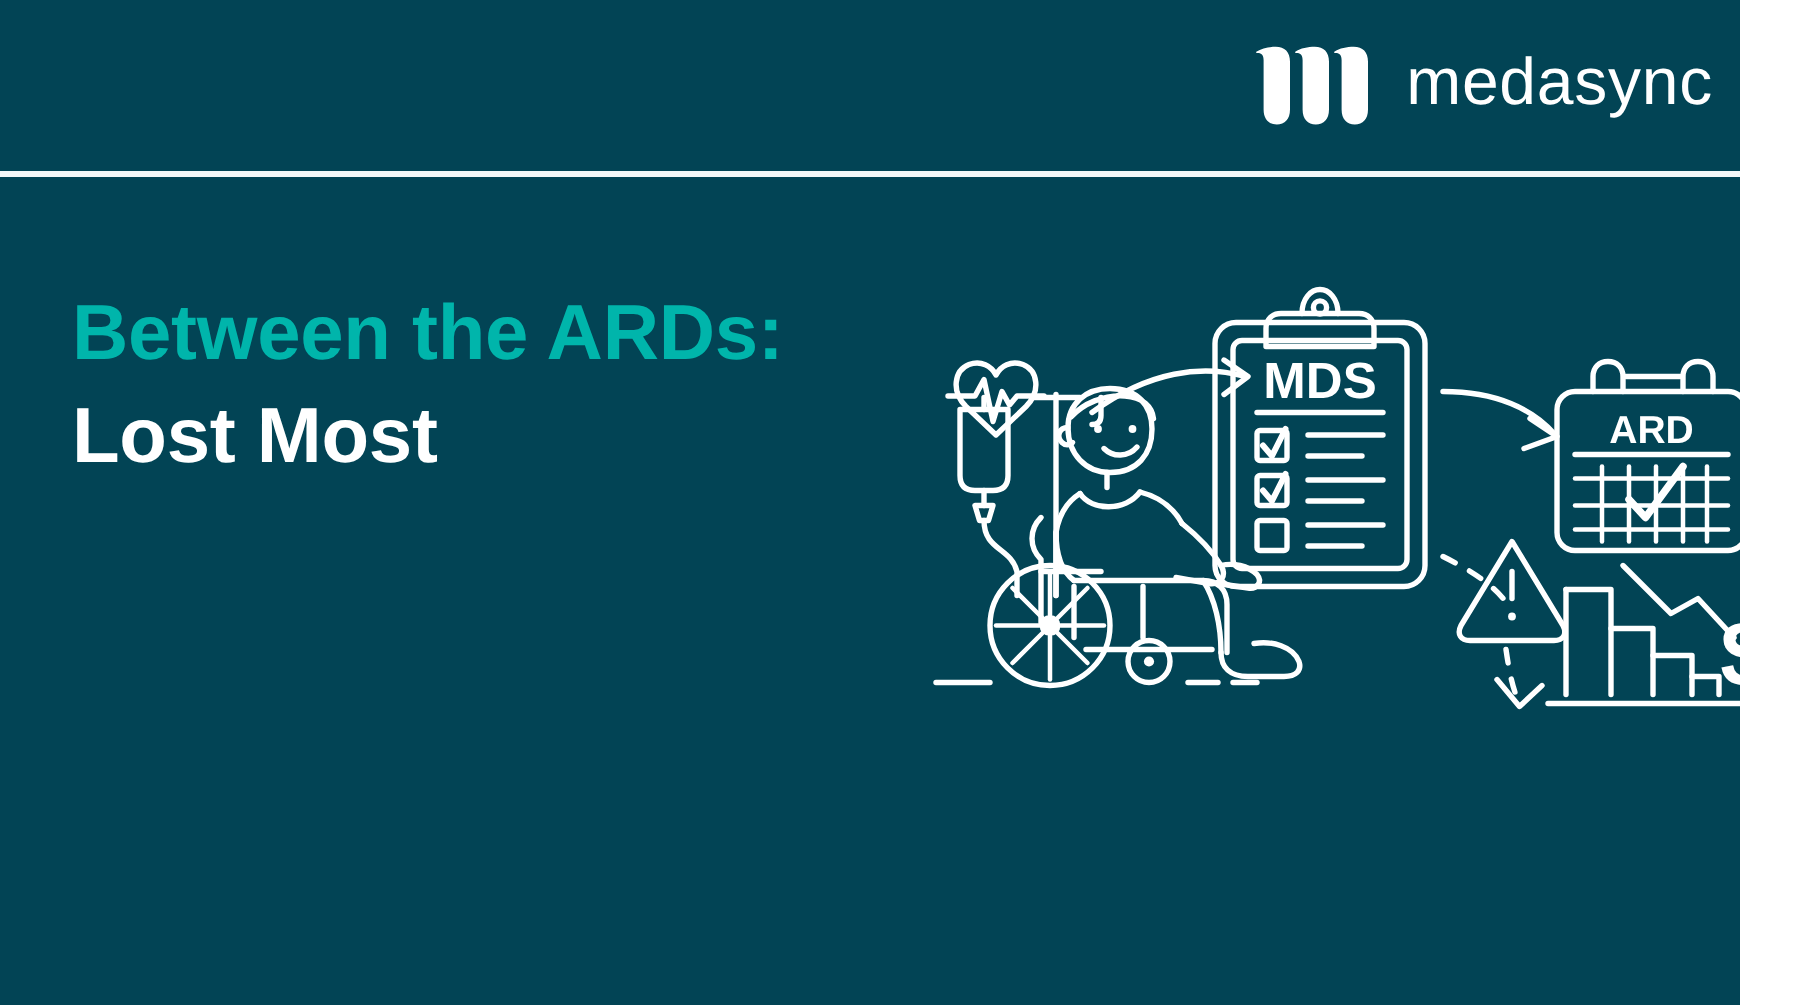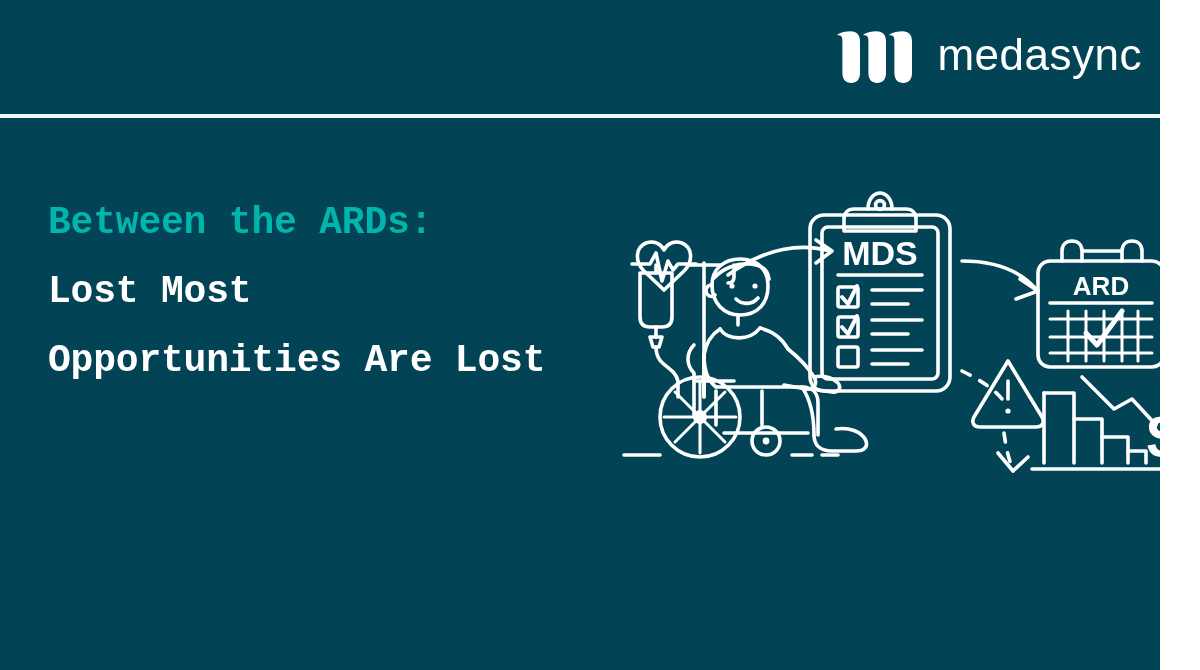--- a/index.html
+++ b/index.html
@@ -57,27 +57,26 @@
   }
 
   
   .headline {
     position: absolute;
     left: 48px;
     top: 188px;
     width: 600px;
   }
   .headline-line {
-    font-size: 38px;
+    font-size: 52px;
     font-weight: 700;
     line-height: 69px;
     color: #ffffff;
     letter-spacing: -0.2px;
     white-space: pre;
-    font-family: Liberation Mono, monospace;
   }
   .headline-line.accent {
     color: #00b5ab;
   }
 
   
   .illustration {
     position: absolute;
     left: 616px;
     top: 185px;
@@ -105,21 +104,20 @@
         </g>
       </svg>
       <span class="logo-word">medasync</span>
     </div>
   </div>
   <div class="header-divider"></div>
 
   <div class="headline">
     <div class="headline-line accent">Between the ARDs:</div>
     <div class="headline-line">Lost Most</div>
-    <div class="headline-line">Opportunities Are Lost</div>
   </div>
 
   <div class="illustration">
     <svg viewBox="0 0 570 300">
       <g fill="none" stroke="#ffffff" stroke-width="3.6" stroke-linecap="round" stroke-linejoin="round">
 
         <g>
           <path d="M28 86 C18 76 20 62 30 58 C38 55 45 59 48 65 C51 59 58 55 66 58 C76 62 78 76 68 86 L48 105 Z"></path>
           <path d="M16 79 L34 79 L40 68 L46 96 L52 76 L57 85 L62 79 L80 79"></path>
         </g>

